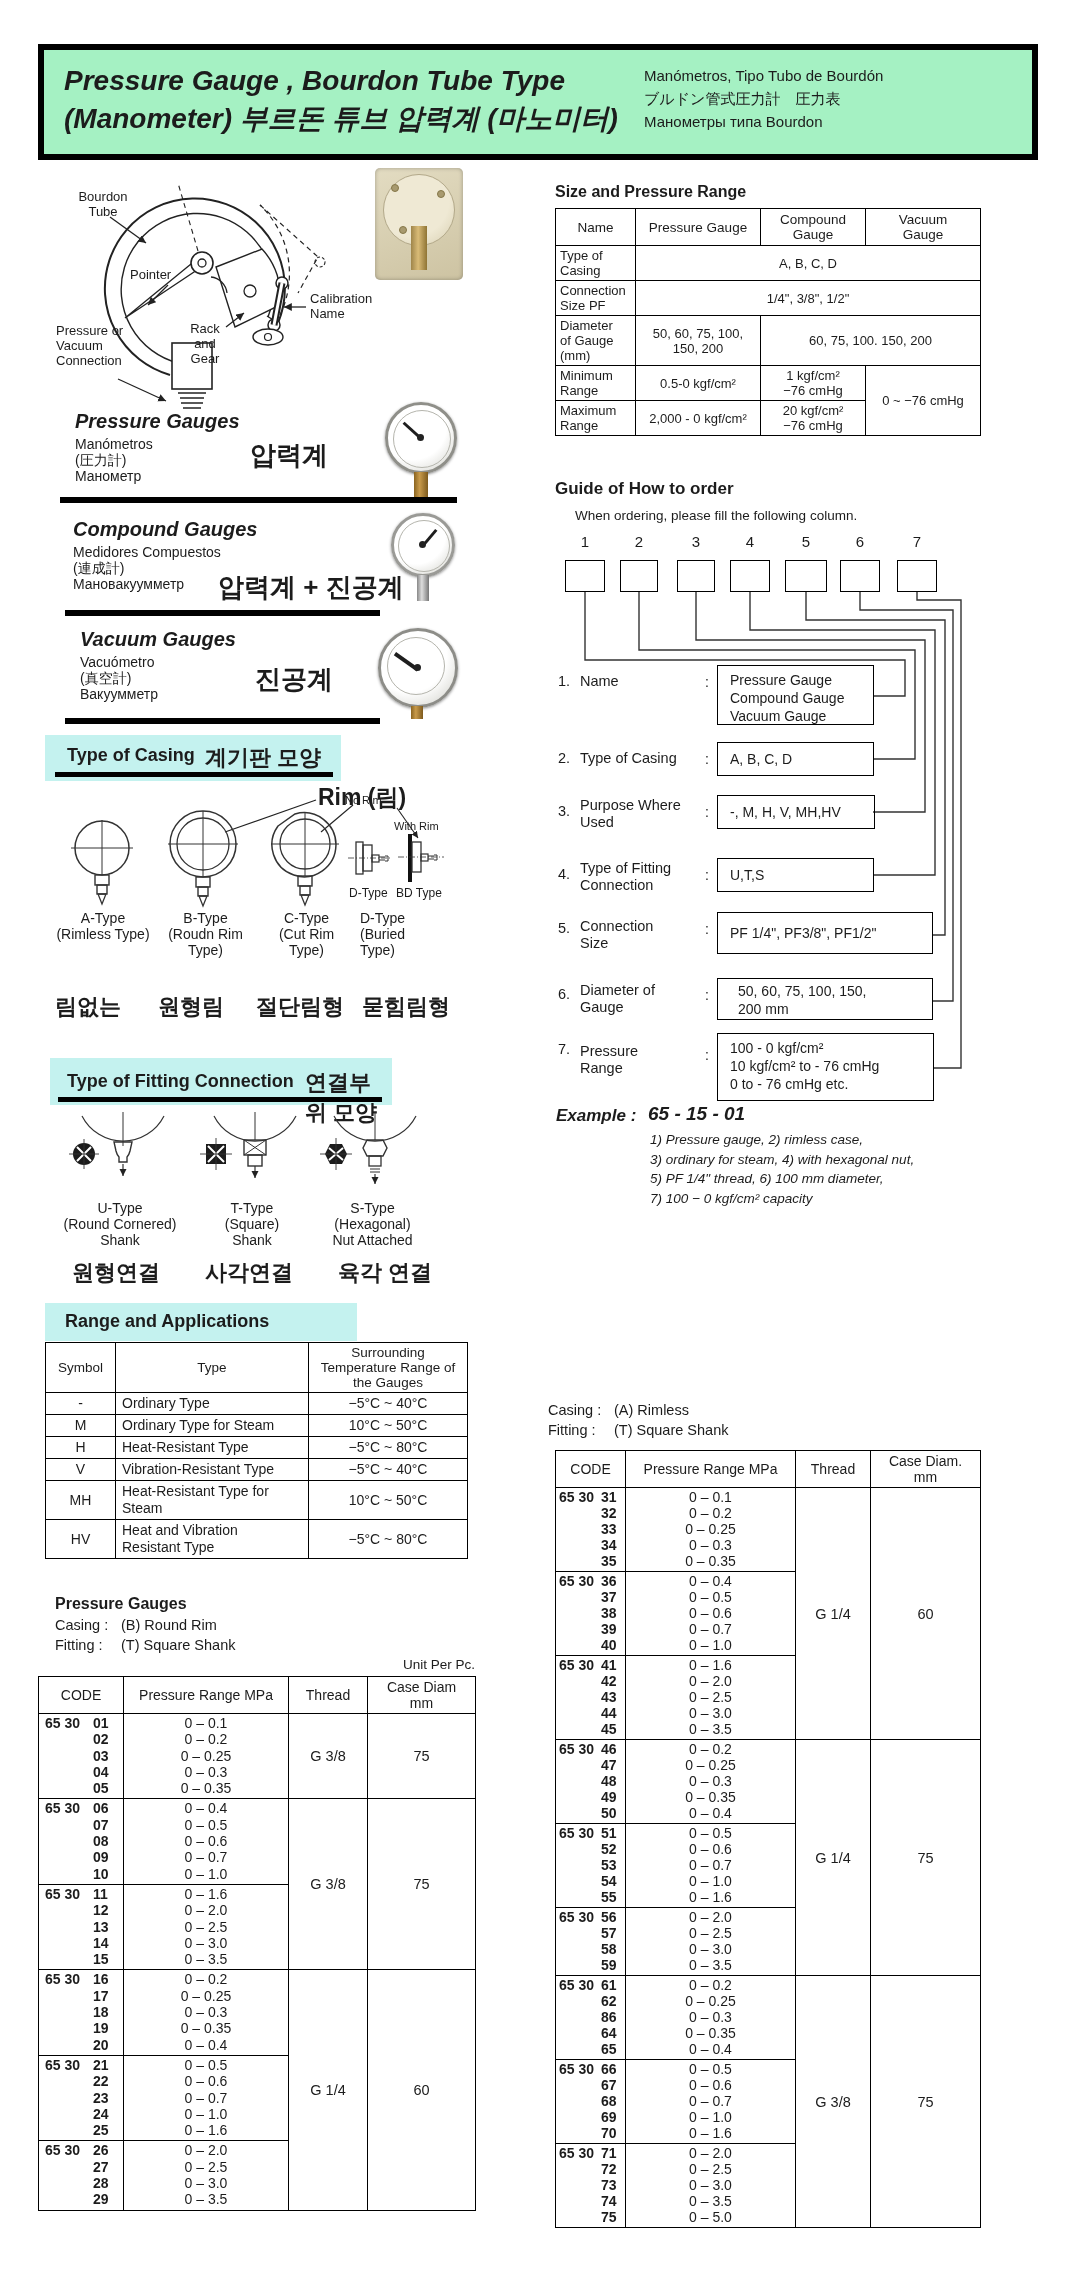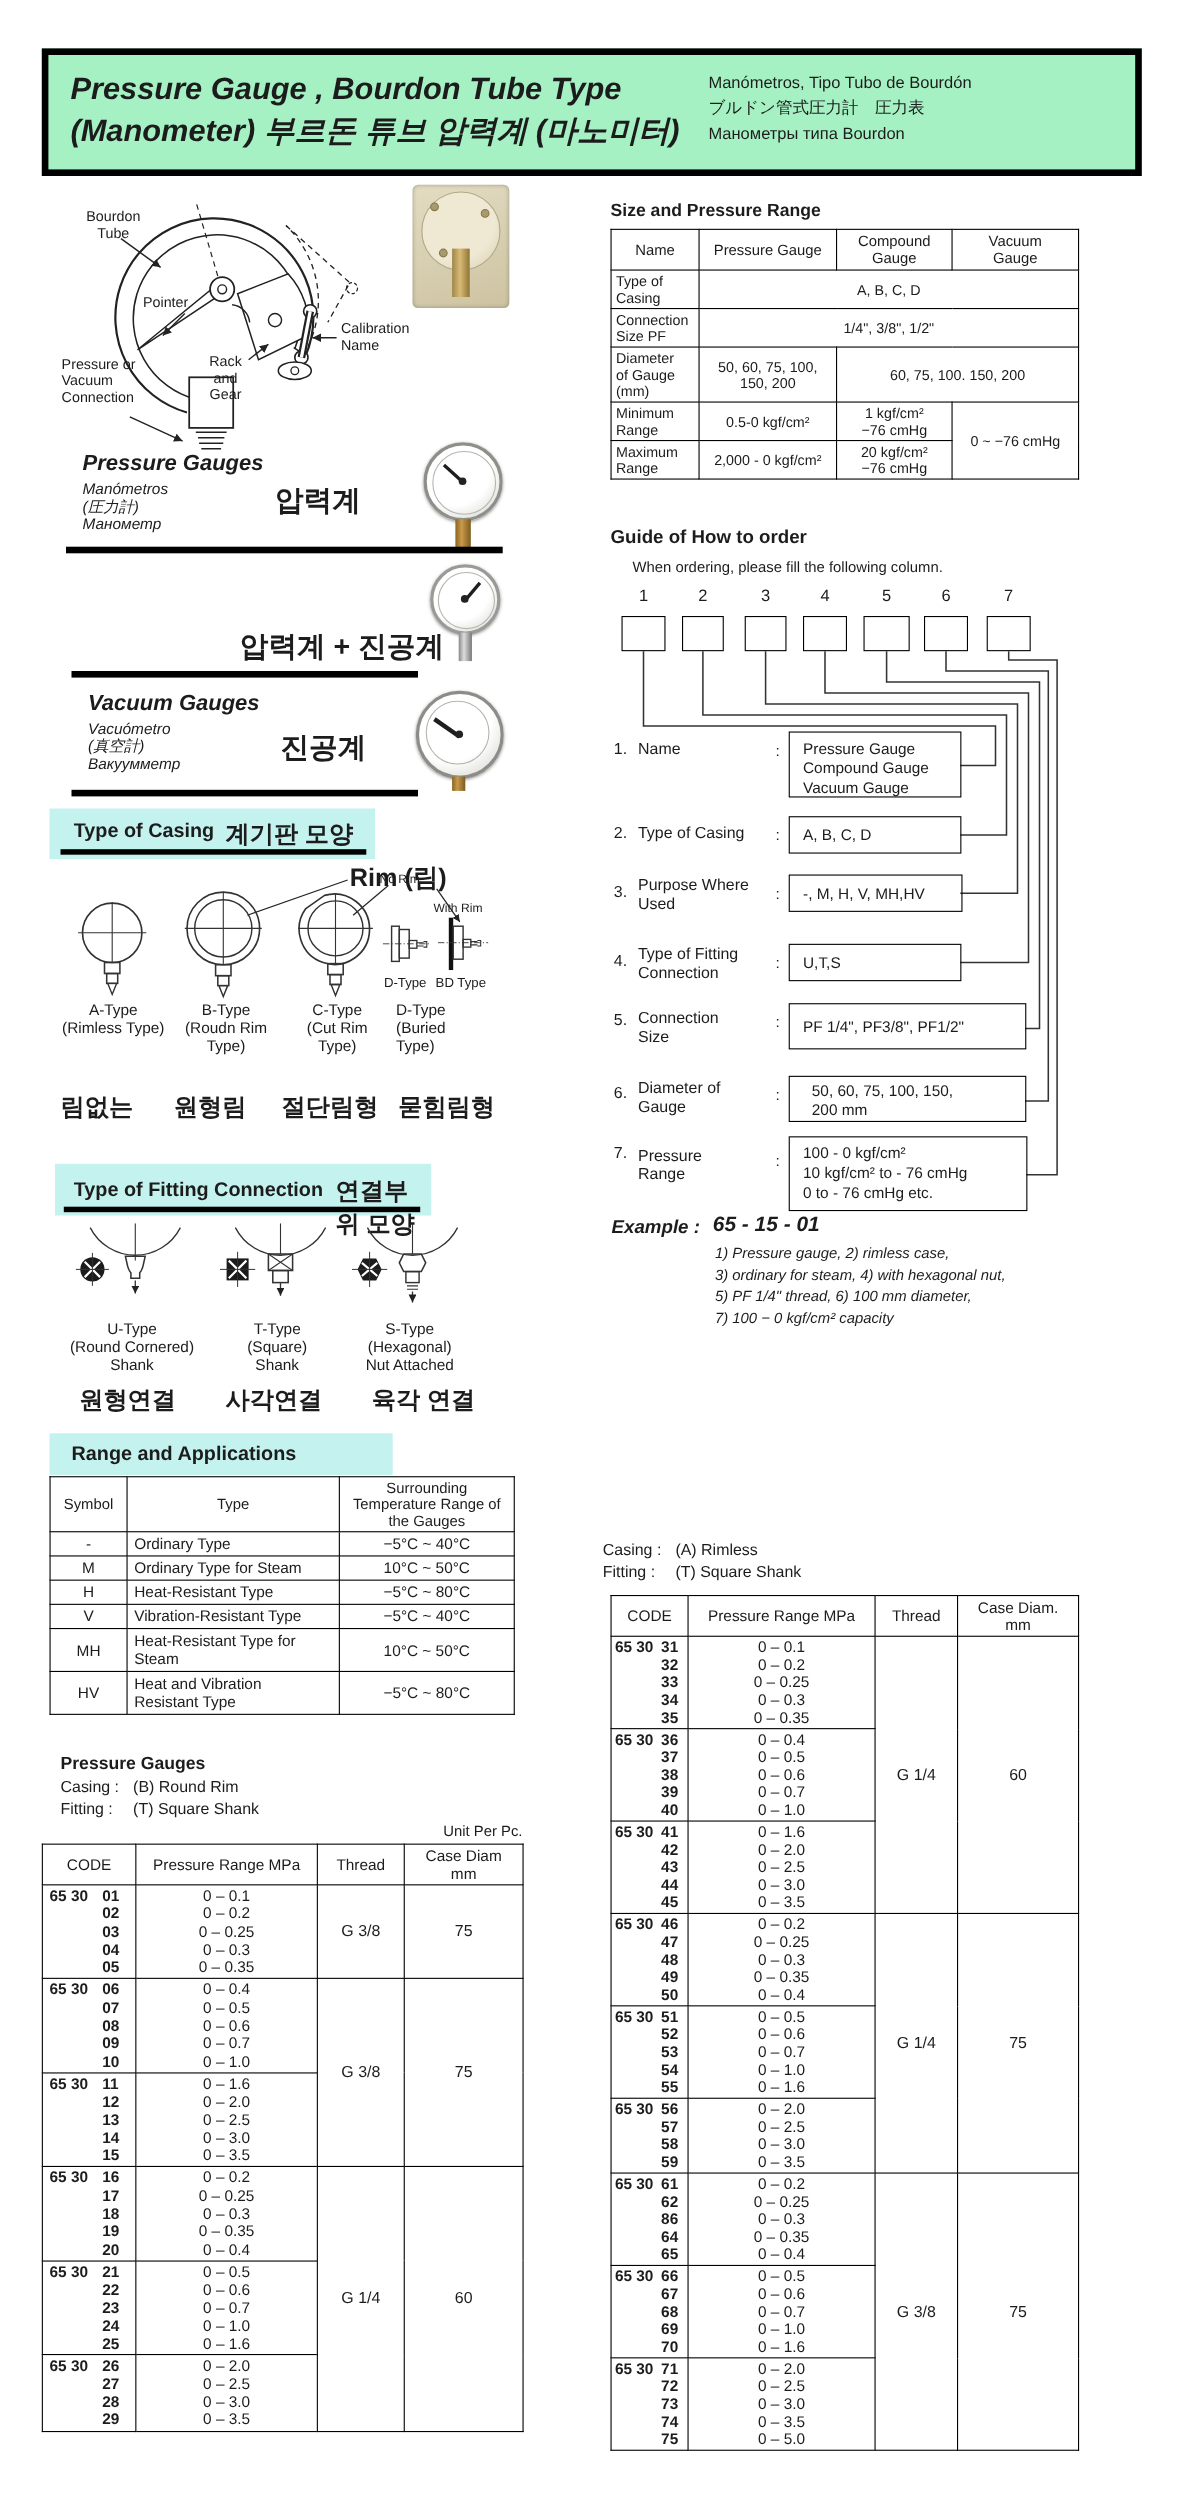--- a/index.html
+++ b/index.html
@@ -8,21 +8,21 @@
   .abs{position:absolute;}
   .pre{white-space:pre-line;}
   
   .header-box{left:38px;top:44px;width:1000px;height:116px;border:6px solid #000;box-sizing:border-box;}
   .htitle{font-style:italic;font-weight:bold;font-size:28px;line-height:38px;letter-spacing:0;}
   .hsub{font-size:15px;line-height:23px;}
   
   .divider{height:6px;background:#000;}
   
   .gsec-title{font-weight:bold;font-style:italic;font-size:20px;}
-  .gsec-lines{font-size:14px;line-height:16px;margin-top:3px;font-style:italic;}
+  .gsec-lines{font-size:14px;line-height:16px;margin-top:3px;}
   .ko-big{font-weight:bold;font-size:26px;}
   
   .cyanhdr{background:#c4f2ef;}
   .cyanhdr .en{position:absolute;font-weight:bold;font-size:18px;}
   .cyanhdr .ko{position:absolute;font-weight:bold;font-size:22px;}
   .cyanhdr .bar{position:absolute;height:5px;background:#000;}
   .dlabel{font-size:13px;line-height:15px;}
   .clabel{font-size:14px;line-height:16px;text-align:center;}
   .ko-mid{font-weight:bold;font-size:22px;}
   .minilab{font-size:11px;}
@@ -159,20 +159,26 @@
   <div class="abs ko-big" style="left:250px;top:438px;">압력계</div>
   <div class="abs gph" style="left:385px;top:402px;width:74px;height:98px;">
     <div class="dial" style="left:0;top:0;width:66px;height:66px;"></div>
     <div class="ring" style="left:8px;top:8px;width:56px;height:56px;"></div>
     <div class="needle" style="left:35px;top:13px;height:24px;transform:rotate(-48deg);"></div>
     <div class="hub" style="left:32px;top:32px;"></div>
     <div class="stem" style="left:29px;top:70px;width:14px;height:27px;"></div>
   </div>
   <div class="abs divider" style="left:60px;top:497px;width:397px;"></div>
 
+  <div class="abs" style="left:73px;top:518px;width:230px;">
+    <div class="gsec-title">Compound Gauges</div>
+    <div class="gsec-lines pre">Medidores Compuestos
+(連成計)
+Мановакуумметр</div>
+  </div>
   <div class="abs ko-big" style="left:218px;top:570px;text-align:right;">압력계 + 진공계</div>
   <div class="abs gph" style="left:391px;top:513px;width:64px;height:90px;">
     <div class="dial" style="left:0;top:0;width:58px;height:58px;border-color:#9a9a96;"></div>
     <div class="ring" style="left:7px;top:7px;width:50px;height:50px;"></div>
     <div class="needle" style="left:31px;top:12px;height:20px;transform:rotate(40deg);"></div>
     <div class="hub" style="left:28px;top:28px;"></div>
     <div class="stem2" style="left:26px;top:62px;width:12px;height:26px;"></div>
   </div>
   <div class="abs divider" style="left:65px;top:610px;width:315px;"></div>
 

